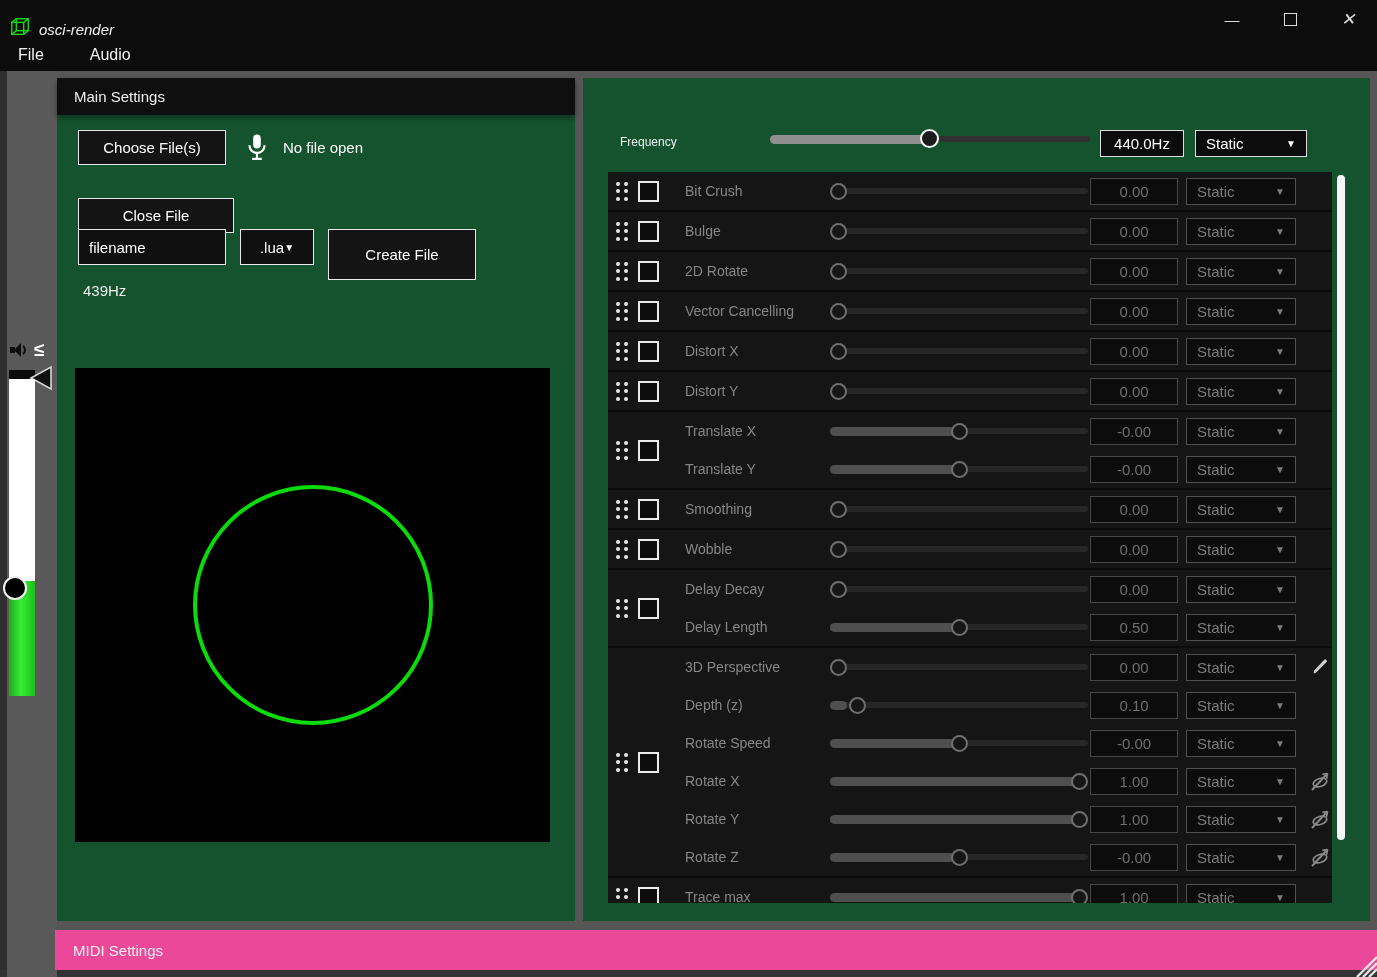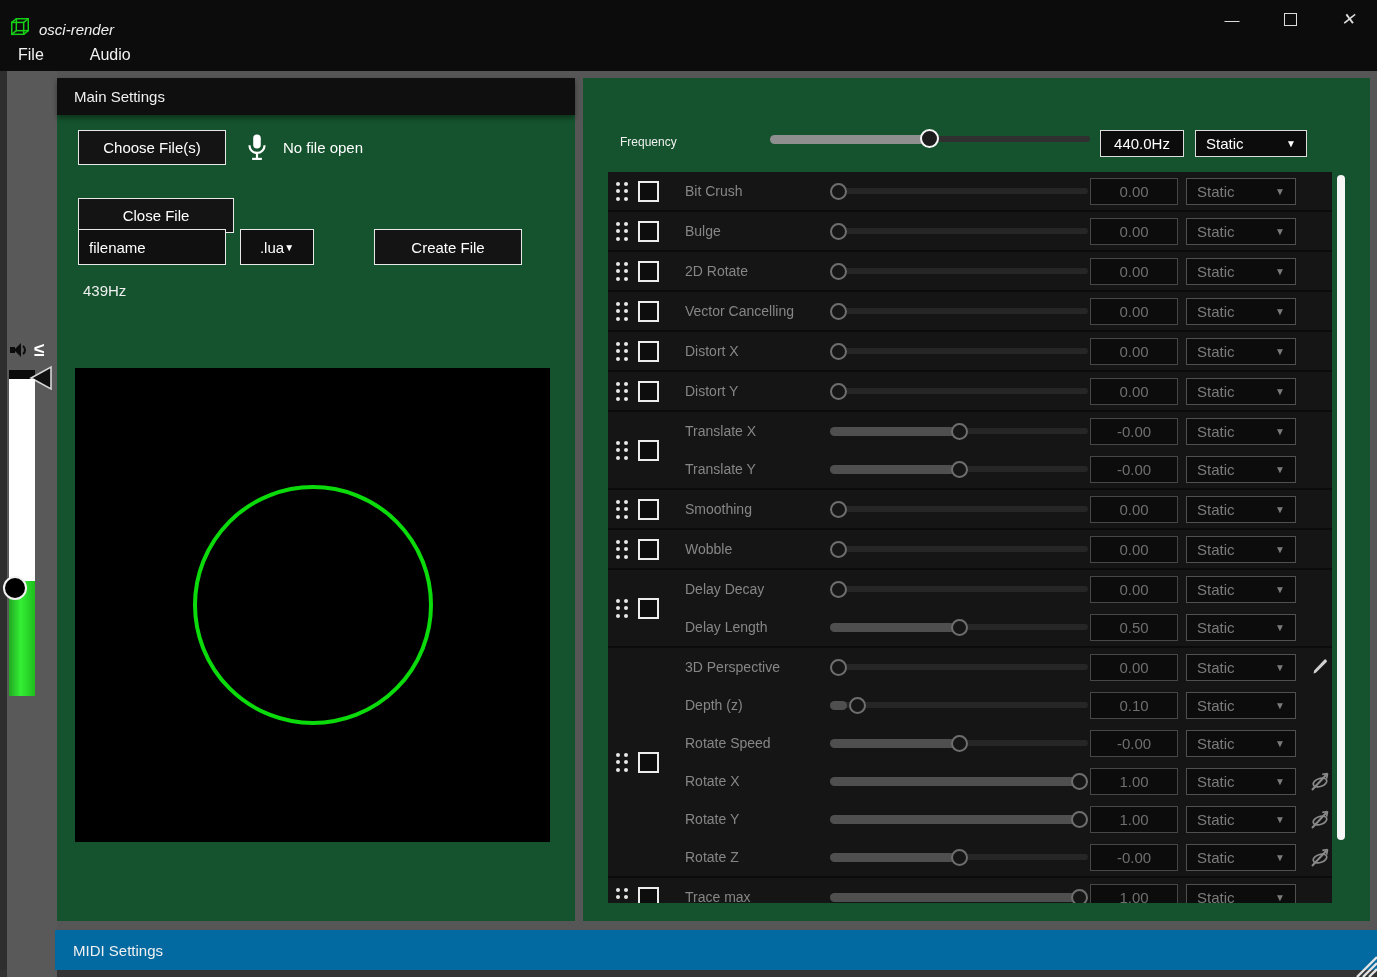--- a/index.html
+++ b/index.html
@@ -36,21 +36,21 @@
   
   .panel { position:absolute; background:#14532d; }
   .panel-header { height:37px; background:#0f0f0f; color:#f0f0f0; font-size:15px; display:flex; align-items:center; padding-left:17px; box-shadow:0 3px 5px rgba(0,0,0,.4); position:relative; z-index:2; }
   .main-panel { left:57px; top:78px; width:518px; height:843px; }
   .fx-panel { left:583px; top:78px; width:787px; height:843px; }
 
   
   .btn { background:#141414; border:1.5px solid #e8e8e8; color:#fff; font-size:15px; display:flex; align-items:center; justify-content:center; position:absolute; }
   .choose-btn { left:21px; top:52px; width:148px; height:35px; }
   .close-btn  { left:21px; top:120px; width:156px; height:35px; }
-  .create-btn { left:271px; top:151px; width:148px; height:36px;margin-left:46px; }
+  .create-btn { left:271px; top:151px; width:148px; height:51px; }
   .mic { position:absolute; left:187px; top:54px; }
   .no-file { position:absolute; left:226px; top:61px; color:#fff; font-size:15px; }
   .filename-input { position:absolute; left:21px; top:151px; width:148px; height:36px; background:#101010; border:1.5px solid #e8e8e8; color:#fff; font-size:15px; padding-left:10px; display:flex; align-items:center; }
   .ext-dd { position:absolute; left:183px; top:151px; width:74px; height:36px; background:#101010; border:1.5px solid #e8e8e8; color:#fff; font-size:15px; display:flex; align-items:center; padding:0 16px; justify-content:center; }
   .ext-dd .arrow { font-size:10px; }
   .hz-readout { position:absolute; left:26px; top:204px; color:#f0f0f0; font-size:15px; }
   .scope { position:absolute; left:18px; top:290px; width:475px; height:474px; background:#000; }
 
   
   .freq-row { position:absolute; left:0; top:37px; width:100%; height:57px; }
@@ -81,21 +81,21 @@
   .fx-row { height:38px; position:relative; }
   .fx-label { position:absolute; left:0; top:11px; color:#868686; font-size:14px; }
   .fx-slider { position:absolute; left:145px; top:9px; width:258px; }
   .fx-val { position:absolute; left:405px; top:6px; width:88px; height:27px; }
   .fx-dd  { position:absolute; left:501px; top:6px; width:110px; height:27px; }
   .right-icon { position:absolute; left:622px; top:6px; width:26px; height:26px; display:flex; align-items:center; justify-content:center; }
 
   .fx-scrollbar { position:absolute; left:754px; top:97px; width:8px; height:665px; background:#f7f7f7; border-radius:4px; }
 
   
-  .midi-bar { position:absolute; left:55px; top:930px; width:1322px; height:40px; background:#0369a1; color:#f0f0f0; font-size:15px; display:flex; align-items:center; padding-left:18px; }
+  .midi-bar { position:absolute; left:55px; top:930px; width:1322px; height:40px; background:#ec4899; color:#f0f0f0; font-size:15px; display:flex; align-items:center; padding-left:18px; }
   .resize-grip { position:absolute; right:0; bottom:0; }
 </style>
 </head>
 <body>
 
 <div class="titlebar">
   <svg class="app-icon" viewBox="0 0 24 24" fill="none">
     <rect x="3" y="7" width="13" height="13" stroke="#17d117" stroke-width="1.6"></rect>
     <rect x="8" y="3" width="13" height="13" stroke="#17d117" stroke-width="1.6"></rect>
     <line x1="3" y1="7" x2="8" y2="3" stroke="#17d117" stroke-width="1.6"></line>

